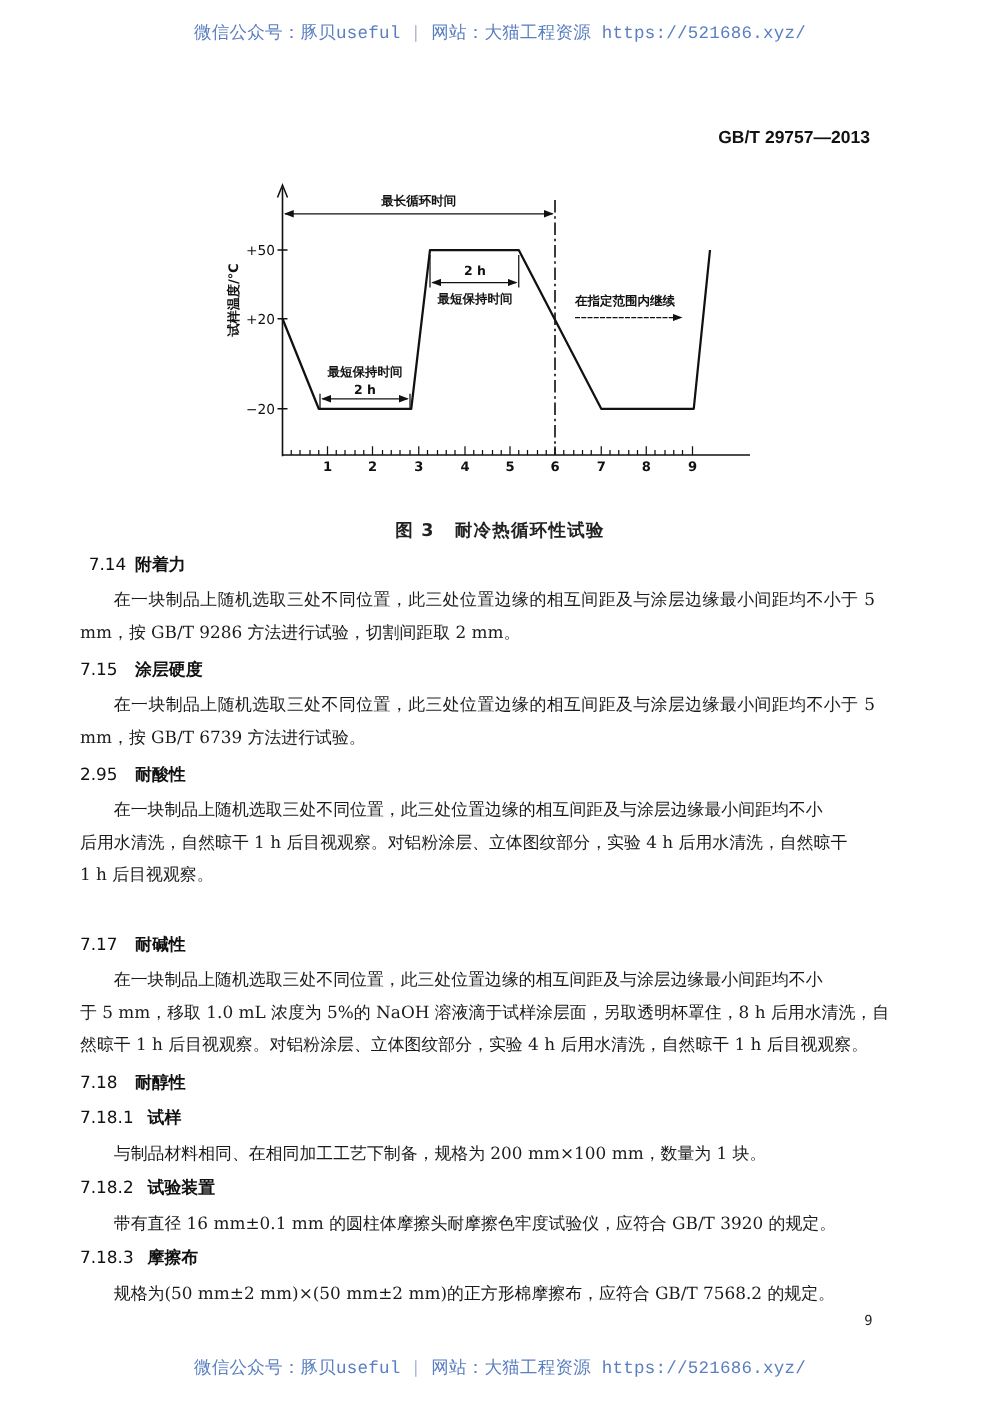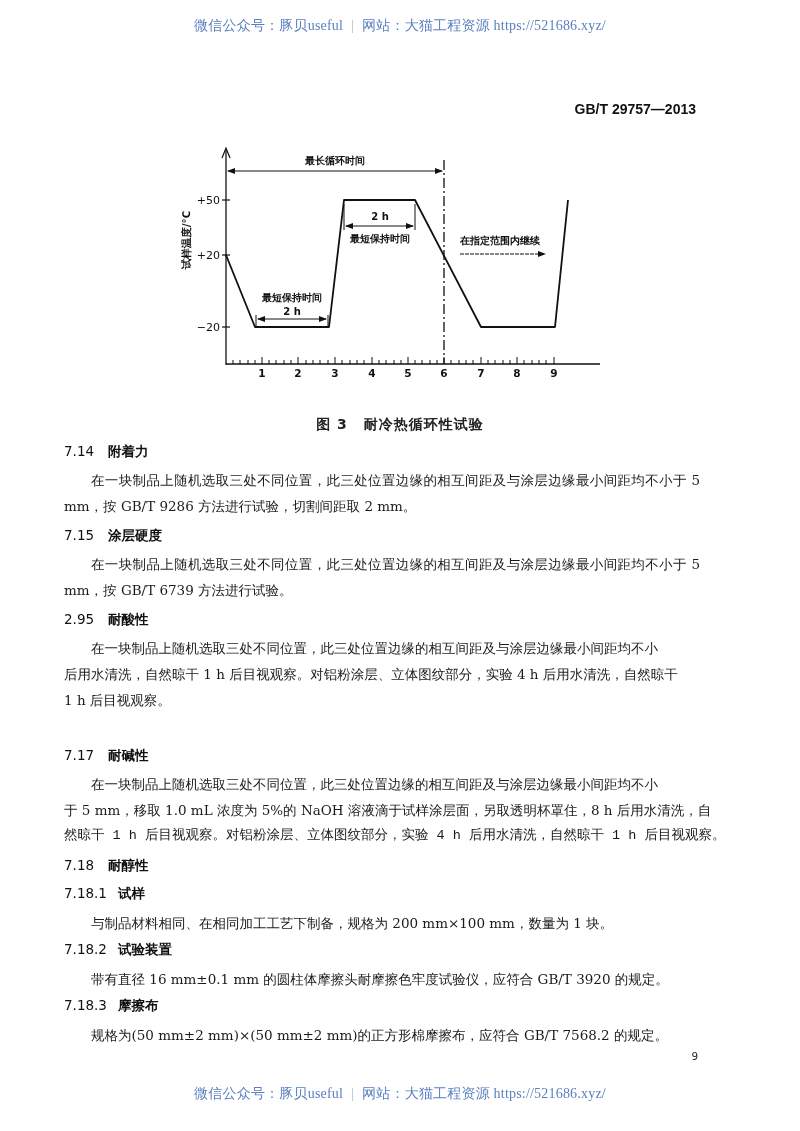--- a/index.html
+++ b/index.html
@@ -1,18 +1,18 @@
 <!DOCTYPE html>
 <html><head>
 <meta charset="utf-8">
 <style>
   * { margin:0; padding:0; box-sizing:border-box; }
   html, body { width:800px; height:1131px; background:#fff; }
   body { position:relative; font-family:"DejaVu Serif","Liberation Serif",serif; color:#1a1a1a; overflow:hidden; }
-  .watermark { position:absolute; left:0; width:800px; text-align:center; color:#5a7fc0; font-size:14px; font-family:Liberation Serif, serif; letter-spacing:0.2px; }
+  .watermark { position:absolute; left:0; width:800px; text-align:center; color:#5a7fc0; font-size:14px; font-family:Liberation Mono, monospace; letter-spacing:0.2px; }
   .watermark .sep { color:#aab8d6; margin:0 8px; }
   .std-code { position:absolute; right:104px; top:101px; font-family:"Liberation Sans","DejaVu Sans",sans-serif; font-weight:bold; font-size:14px; color:#111; }
   .chart { position:absolute; left:0; top:0; width:800px; height:430px; }
   .fig-caption { position:absolute; left:0; width:800px; top:416px; text-align:center; font-family:"DejaVu Sans","Liberation Sans",sans-serif; font-weight:bold; font-size:14px; color:#222; letter-spacing:1px; }
   .fig-caption .num { margin-right:16px; }
   .h { position:absolute; left:64px; font-family:"DejaVu Sans","Liberation Sans",sans-serif; font-size:13.5px; color:#111; }
   .h .num { display:inline-block; width:44px; font-weight:normal; }
   .h .title { font-weight:bold; }
   .h.sub .num { width:54px; }
   .p { position:absolute; left:64px; width:636px; font-size:13.5px; line-height:26px; color:#1a1a1a; text-indent:27px; text-align:justify; }
@@ -135,21 +135,21 @@
   <text x="292" y="315" font-size="10" font-weight="bold" text-anchor="middle" fill="#111">2 h</text>
 
   <text x="500" y="244" font-size="10" font-weight="bold" text-anchor="middle" fill="#111">在指定范围内继续</text>
   <line x1="460" y1="254" x2="545" y2="254" stroke="#111" stroke-width="1" stroke-dasharray="4,1" marker-end="url(#arr)"></line>
 </svg>
 
 <div class="fig-caption">
   <span class="num">图 3</span><span>耐冷热循环性试验</span>
 </div>
 
-<div class="h" style="top:443px;">
+<div class="h" style="top:443px;text-align:center;">
   <span class="num">7.14</span><span class="title">附着力</span>
 </div>
 <div class="p" style="top:467px;">在一块制品上随机选取三处不同位置，此三处位置边缘的相互间距及与涂层边缘最小间距均不小于 5 mm，按 GB/T 9286 方法进行试验，切割间距取 2 mm。</div>
 
 <div class="h" style="top:527px;">
   <span class="num">7.15</span><span class="title">涂层硬度</span>
 </div>
 <div class="p" style="top:551px;">在一块制品上随机选取三处不同位置，此三处位置边缘的相互间距及与涂层边缘最小间距均不小于 5 mm，按 GB/T 6739 方法进行试验。</div>
 
 <div class="h" style="top:611px;">
@@ -160,21 +160,21 @@
   <div style="white-space:nowrap;">后用水清洗，自然晾干 1 h 后目视观察。对铝粉涂层、立体图纹部分，实验 4 h 后用水清洗，自然晾干</div>
   <div style="white-space:nowrap;">1 h 后目视观察。</div>
 </div>
 
 <div class="h" style="top:747px;">
   <span class="num">7.17</span><span class="title">耐碱性</span>
 </div>
 <div class="p" style="top:771px; text-indent:0;">
   <div style="text-indent:27px; white-space:nowrap;">在一块制品上随机选取三处不同位置，此三处位置边缘的相互间距及与涂层边缘最小间距均不小</div>
   <div style="white-space:nowrap;">于 5 mm，移取 1.0 mL 浓度为 5%的 NaOH 溶液滴于试样涂层面，另取透明杯罩住，8 h 后用水清洗，自</div>
-  <div style="white-space:nowrap;font-family:Liberation Mono, monospace;">然晾干 1 h 后目视观察。对铝粉涂层、立体图纹部分，实验 4 h 后用水清洗，自然晾干 1 h 后目视观察。</div>
+  <div style="white-space:nowrap;">然晾干 1 h 后目视观察。对铝粉涂层、立体图纹部分，实验 4 h 后用水清洗，自然晾干 1 h 后目视观察。</div>
 </div>
 
 <div class="h" style="top:857px;">
   <span class="num">7.18</span><span class="title">耐醇性</span>
 </div>
 
 <div class="h sub" style="top:885px;">
   <span class="num">7.18.1</span><span class="title">试样</span>
 </div>
 <div class="p" style="top:910px;">与制品材料相同、在相同加工工艺下制备，规格为 200 mm×100 mm，数量为 1 块。</div>

